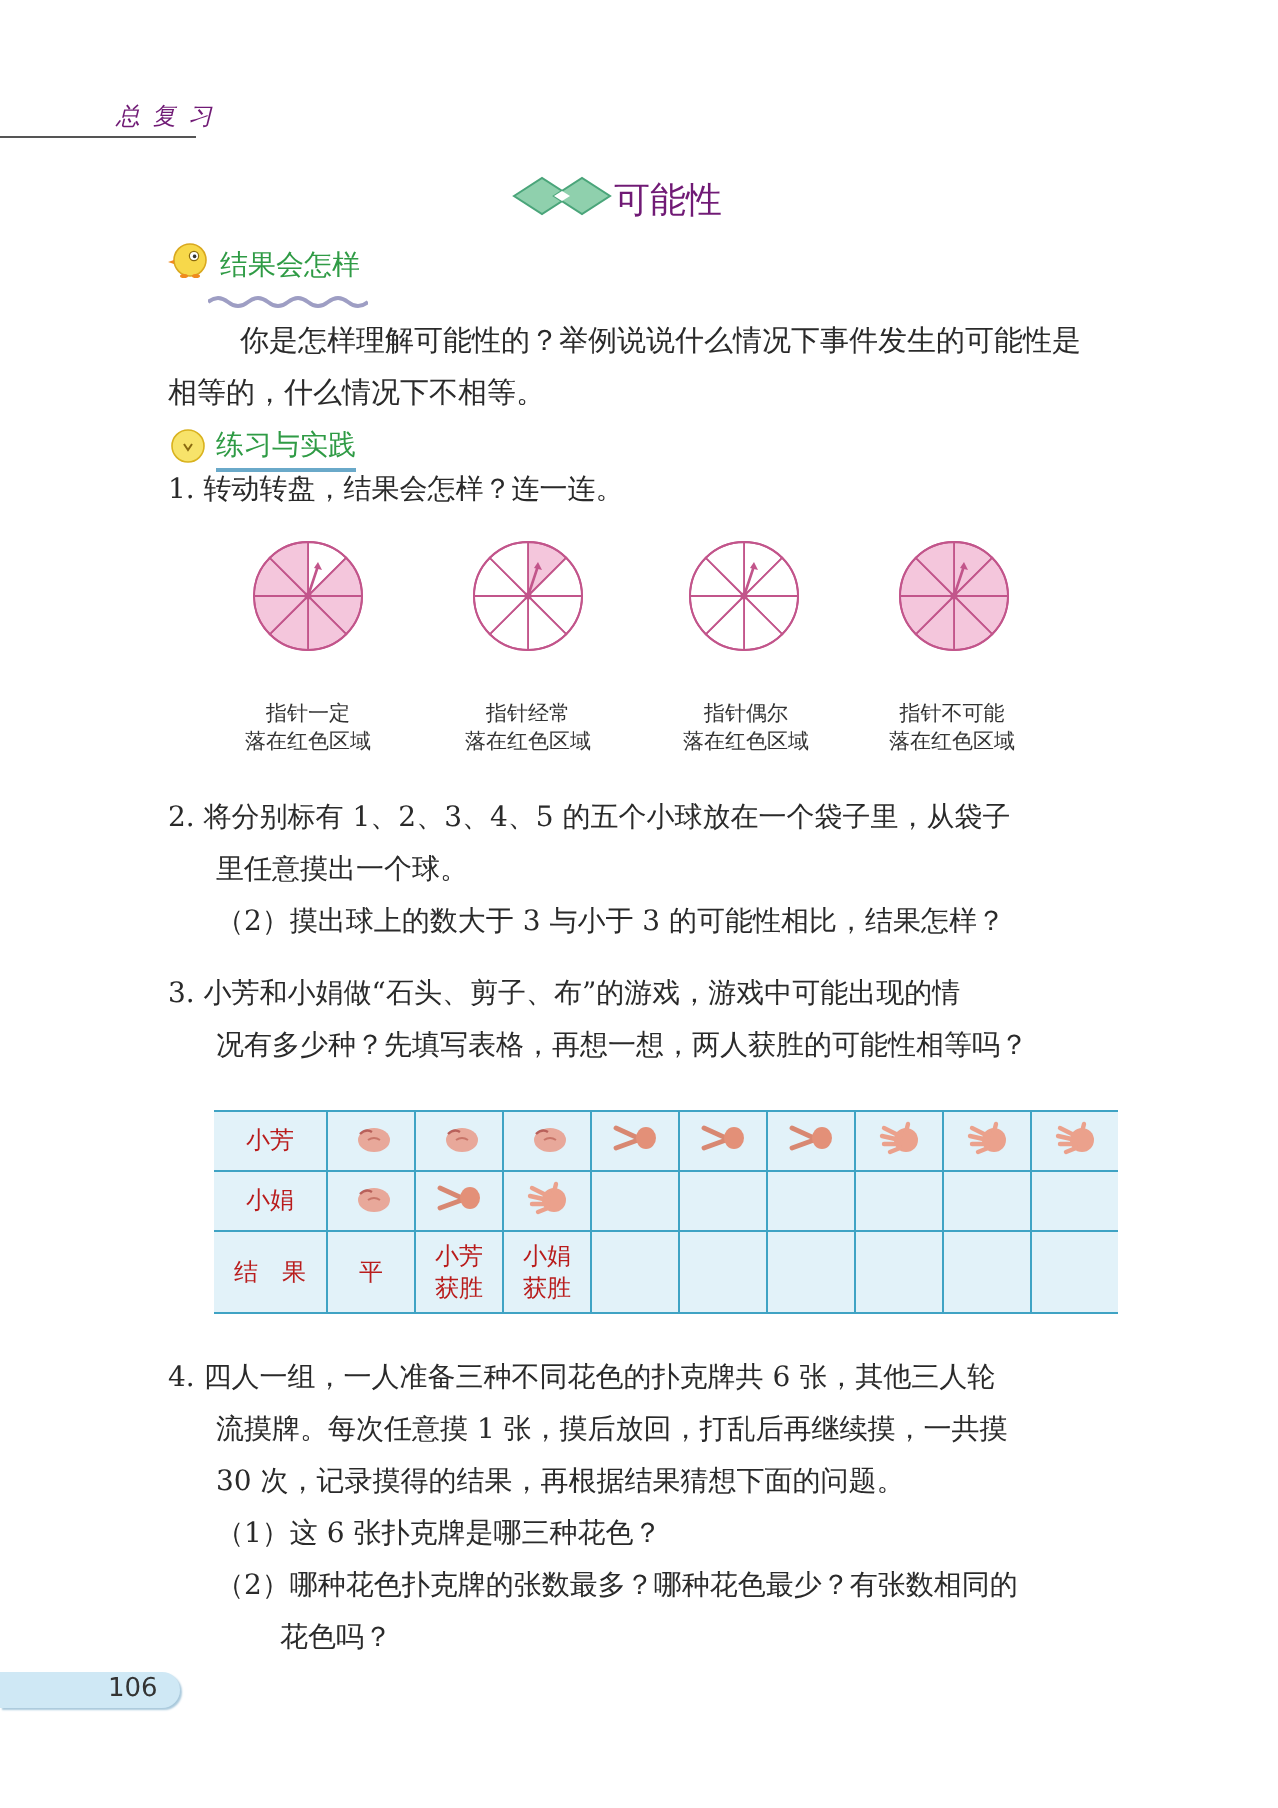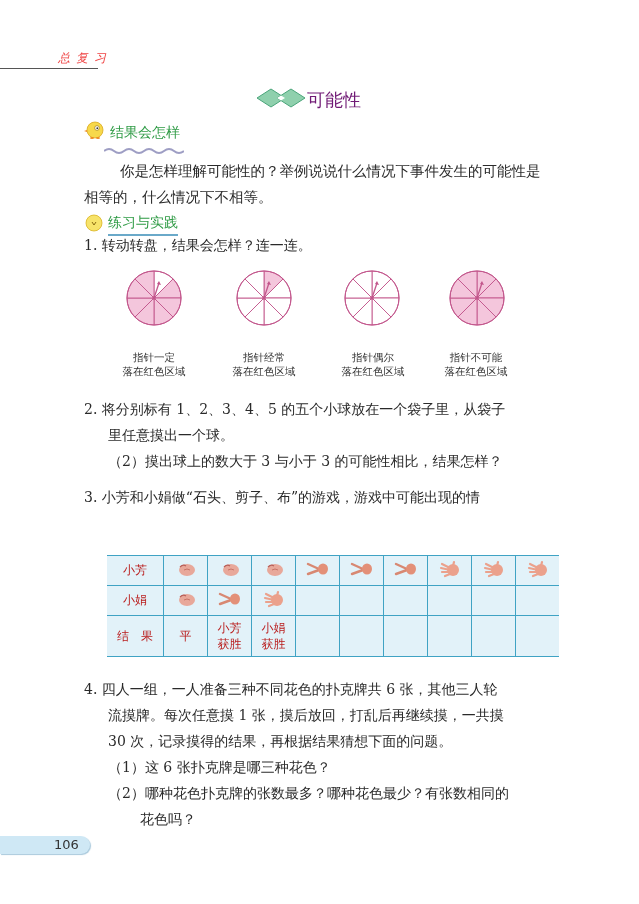--- a/index.html
+++ b/index.html
@@ -2,21 +2,21 @@
 <html><head>
 <meta charset="utf-8">
 <style>
   html, body { margin: 0; padding: 0; }
   body {
     width: 639px; height: 904px; background: #ffffff; position: relative; overflow: hidden;
     font-family: "DejaVu Serif", "Liberation Serif", serif; color: #2a2a2a;
   }
   .abs { position: absolute; }
   .header-rule { left: 0; top: 68px; width: 98px; height: 1px; background: #555; }
-  .header-text { left: 58px; top: 50px; font-size: 12px; letter-spacing: 6px; color: #ef4444; font-style: italic; }
+  .header-text { left: 58px; top: 50px; font-size: 12px; letter-spacing: 6px; color: #701a75; font-style: italic; }
   .title-wrap { left: 255px; top: 86px; height: 28px; display: flex; align-items: center; }
   .title-text { font-family: "DejaVu Sans", "Liberation Sans", sans-serif; font-size: 18px; color: #701a75; margin-left: 0; }
   .sec-head { display: flex; align-items: flex-end; }
   .sec-label { font-family: "DejaVu Sans", "Liberation Sans", sans-serif; font-size: 14px; color: #2f9b45; margin-left: 4px; padding-bottom: 2px; }
   .sec1 { left: 84px; top: 118px; }
   .sec1 .sec-label { border-bottom: none; }
   .wave { left: 104px; top: 140px; }
   .sec2 { left: 84px; top: 212px; }
   .sec2 .sec-label { border-bottom: 2px solid #6aa9c9; }
   .para { font-size: 14.5px; line-height: 26px; }
@@ -179,20 +179,21 @@
 </div>
 
 <div class="abs q q2">
   <div>2. 将分别标有 1、2、3、4、5 的五个小球放在一个袋子里，从袋子</div>
   <div class="indent">里任意摸出一个球。</div>
   <div class="sub">（2）摸出球上的数大于 3 与小于 3 的可能性相比，结果怎样？</div>
 </div>
 
 <div class="abs q q3">
   <div>3. 小芳和小娟做“石头、剪子、布”的游戏，游戏中可能出现的情</div>
+  <div class="indent">况有多少种？先填写表格，再想一想，两人获胜的可能性相等吗？</div>
 </div>
 
 <table class="rps">
   <tbody>
       <tr class="r1">
     <td class="head">小芳</td>
   <td class="cell"><span class="hand"><svg width="22" height="16" viewBox="0 0 22 16">
               <ellipse cx="12" cy="9" rx="8" ry="6" fill="#e8a89a"></ellipse>
               <path d="M5,6 Q8,3 11,5" stroke="#b8605a" fill="none" stroke-width="1.2"></path>
               <path d="M9,9 Q12,7 15,9" stroke="#c87468" fill="none" stroke-width="1"></path>

